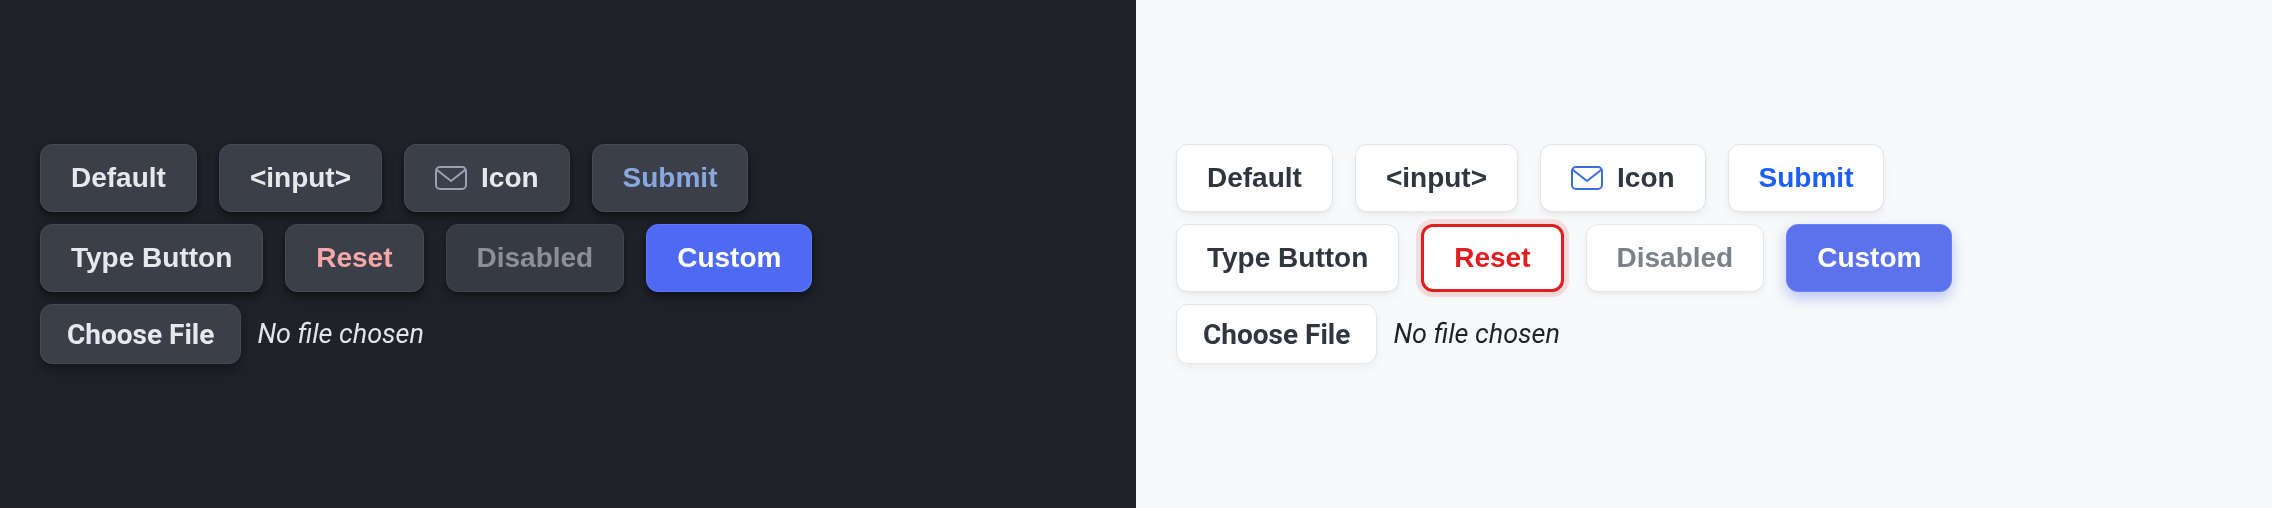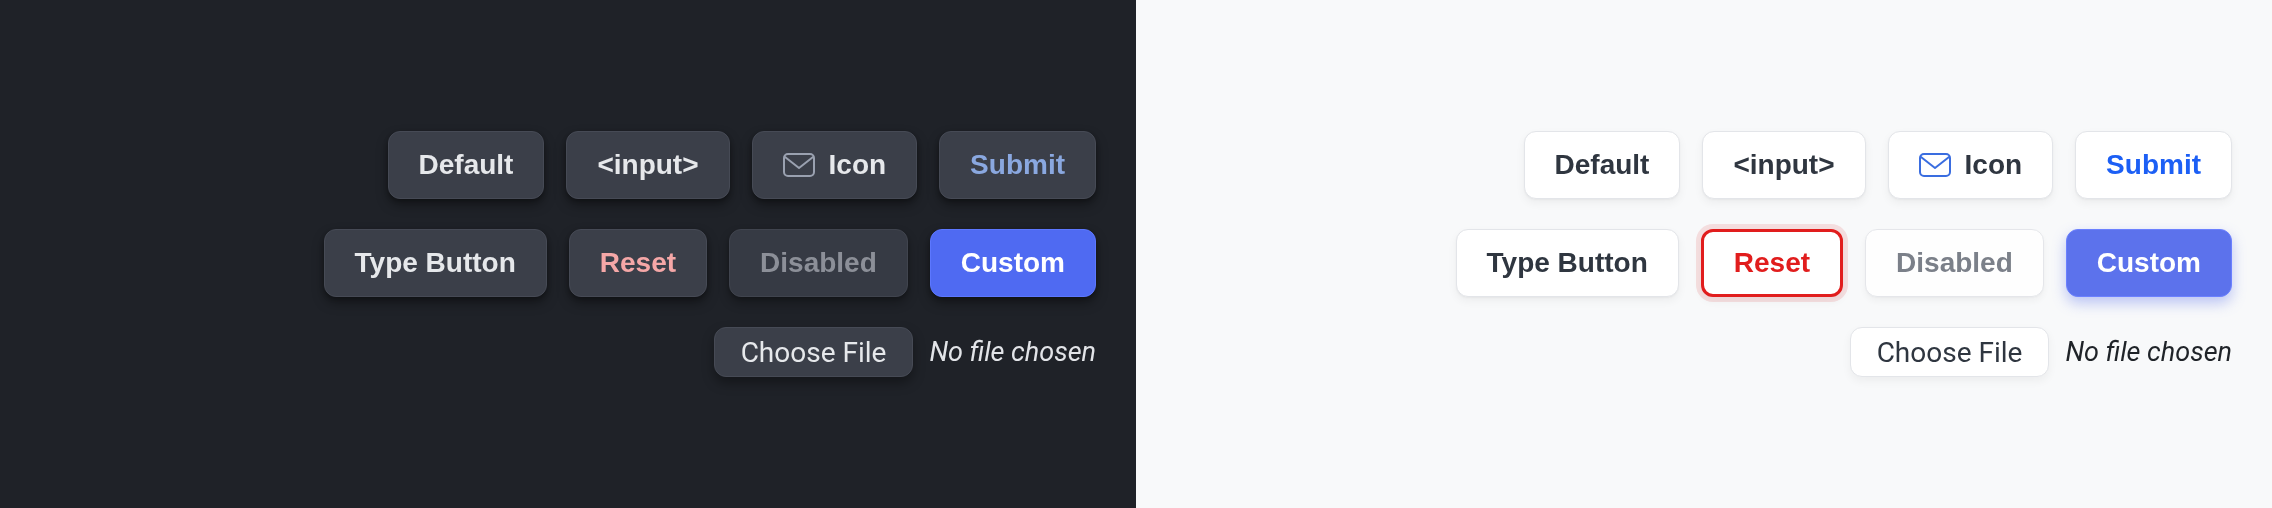--- a/index.html
+++ b/index.html
@@ -11,23 +11,23 @@
       font-family: -apple-system, BlinkMacSystemFont, "Segoe UI", Roboto, Helvetica, Arial, sans-serif;
       display: flex;
       width: 2272px;
       height: 508px;
     }
     .panel {
       width: 50%;
       height: 100%;
       display: flex;
       flex-direction: column;
-      align-items: flex-end;
-      justify-content: center;
-      gap: 30px;
+      align-items: flex-start;
+      justify-content: center;
+      gap: 12px;
       padding: 68px 40px;
     }
     .panel-dark {
       background: #1f2228;
     }
     .panel-light {
       background: #f8f9fa;
     }
     .row {
       display: flex;
@@ -109,25 +109,25 @@
     }
     .dark .icon-mail svg { stroke: #9aa1b0; }
     .light .icon-mail svg { stroke: #3a6de0; }
     
     .file-row {
       display: flex;
       align-items: center;
       gap: 16px;
     }
     .file-btn {
-      height: 50px;
+      height: 60px;
       padding: 0 26px;
       border-radius: 12px;
       font-size: 28px;
-      font-weight: 400;
+      font-weight: 700;
       display: inline-flex;
       align-items: center;
       justify-content: center;
       cursor: pointer;
     }
     .dark .file-btn {
       background: #3b3f49;
       color: #e6e8eb;
       box-shadow: 0 6px 12px rgba(0,0,0,0.35);
       border: 1px solid #464a55;

